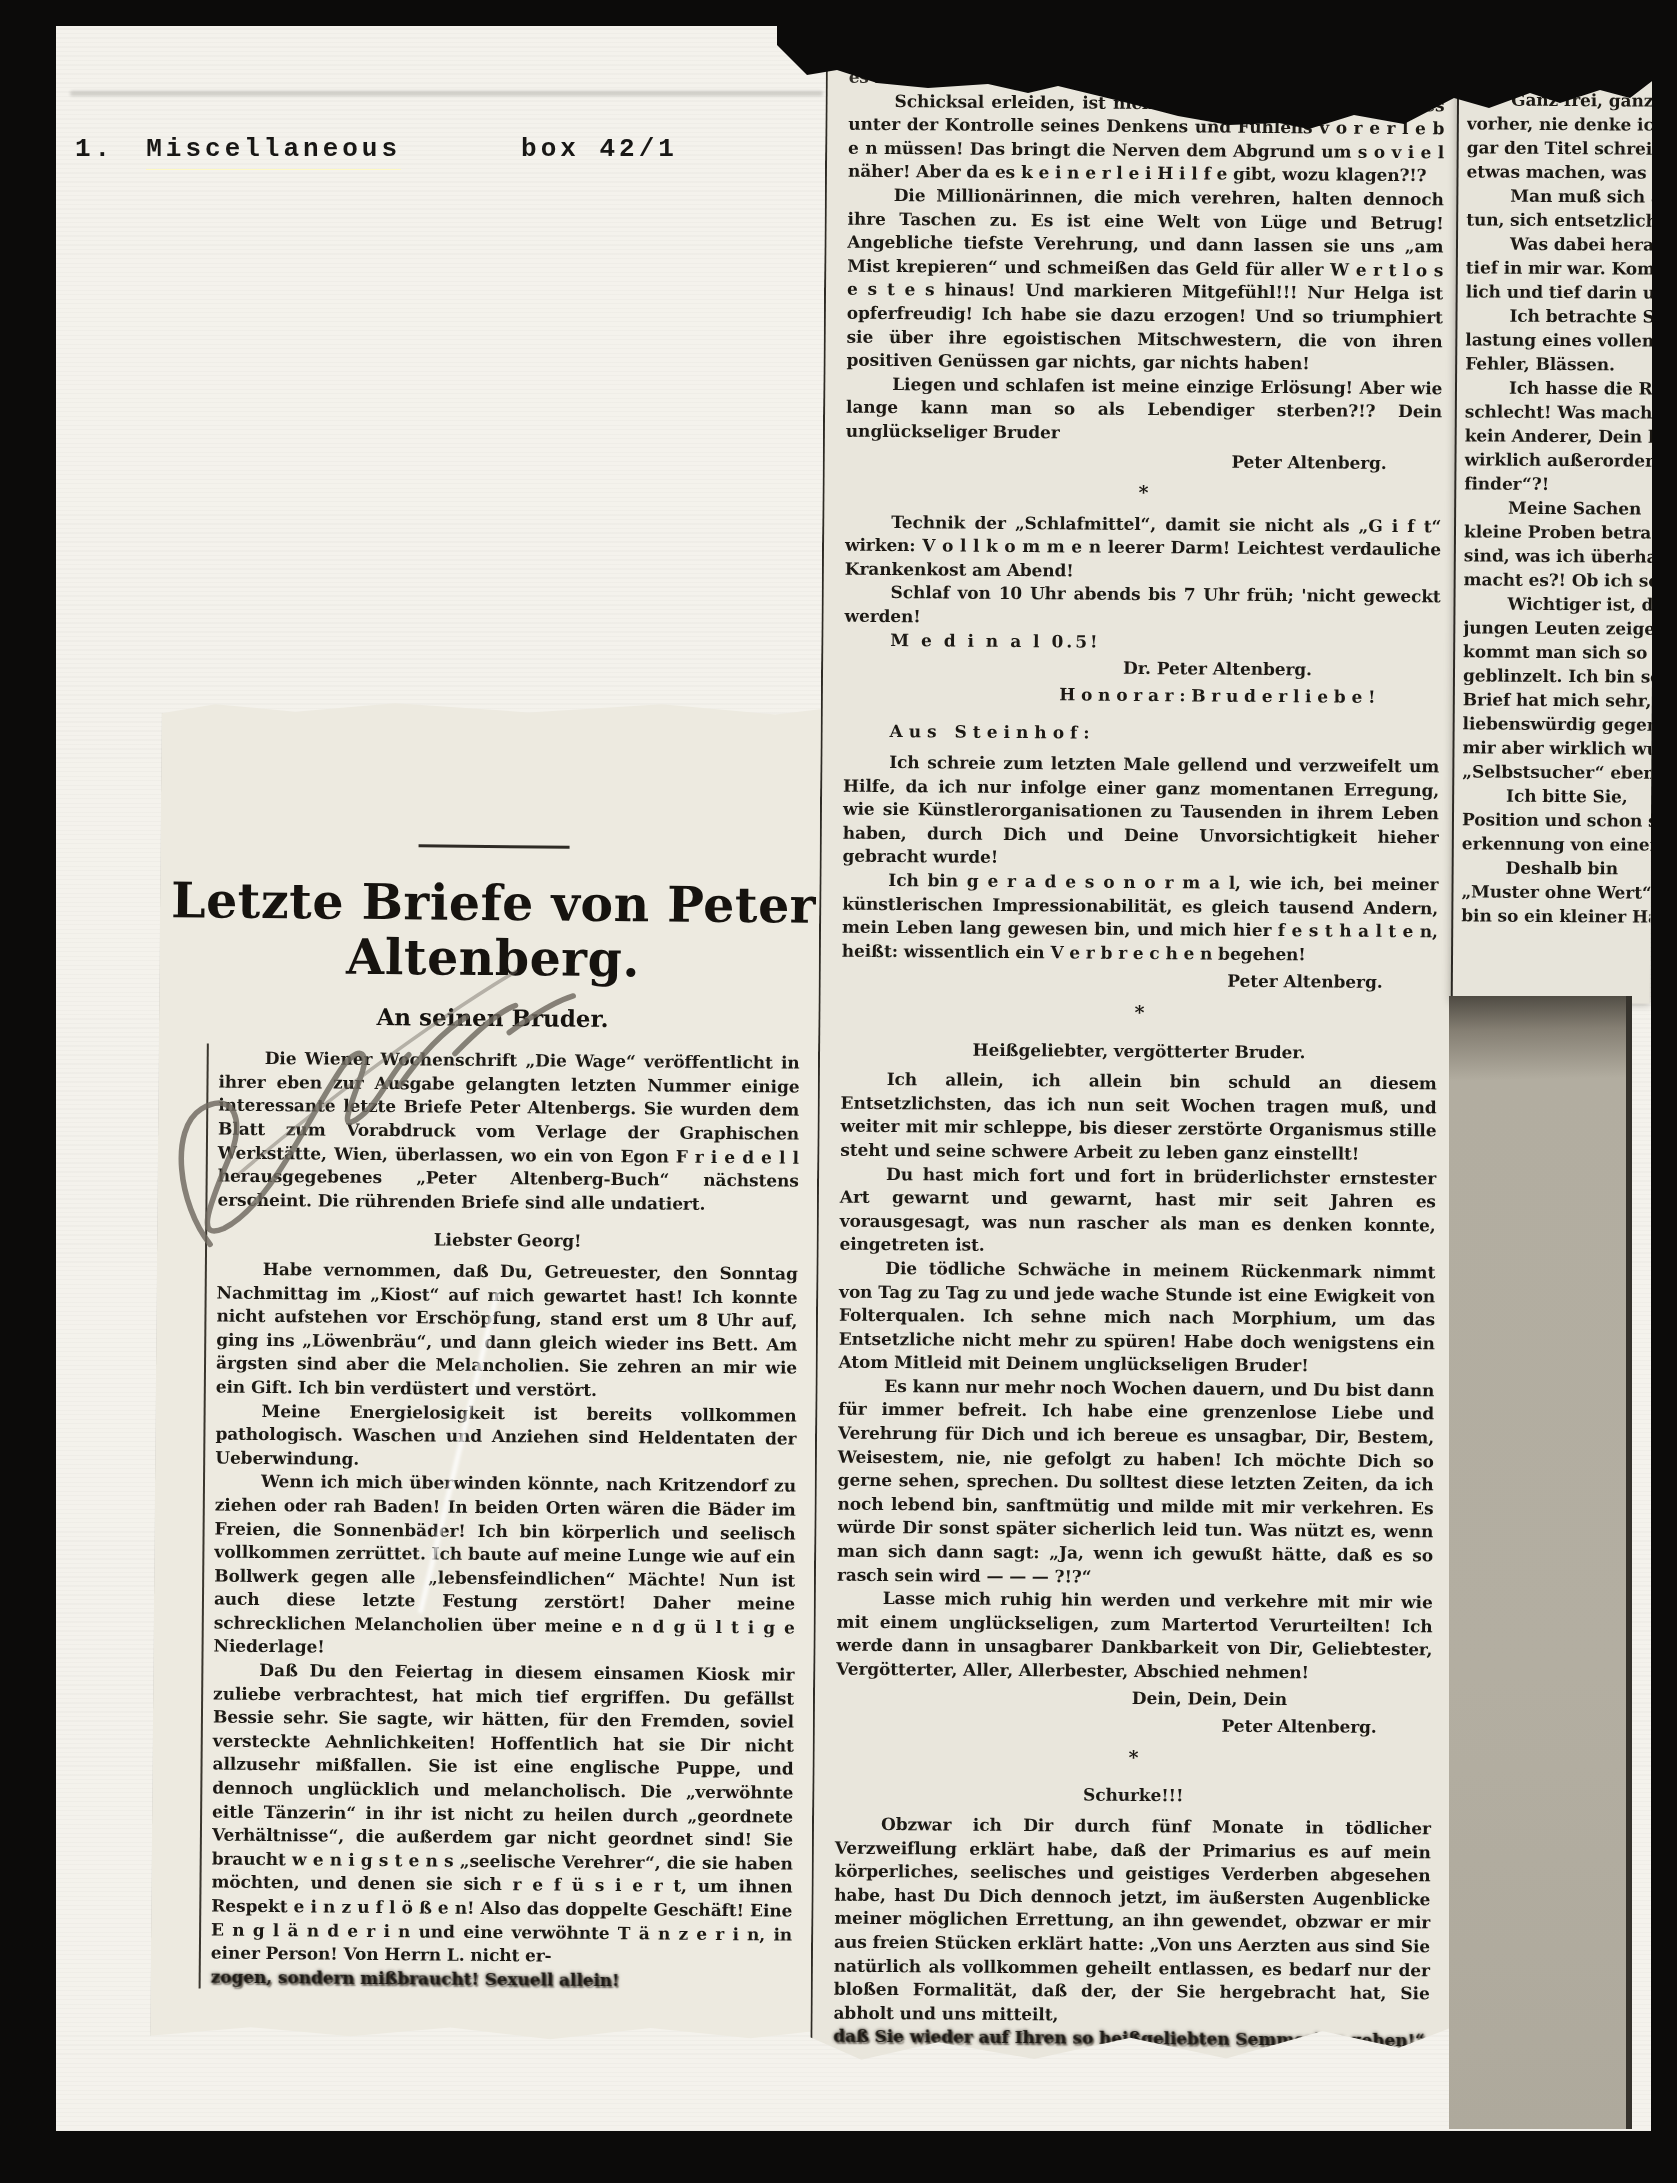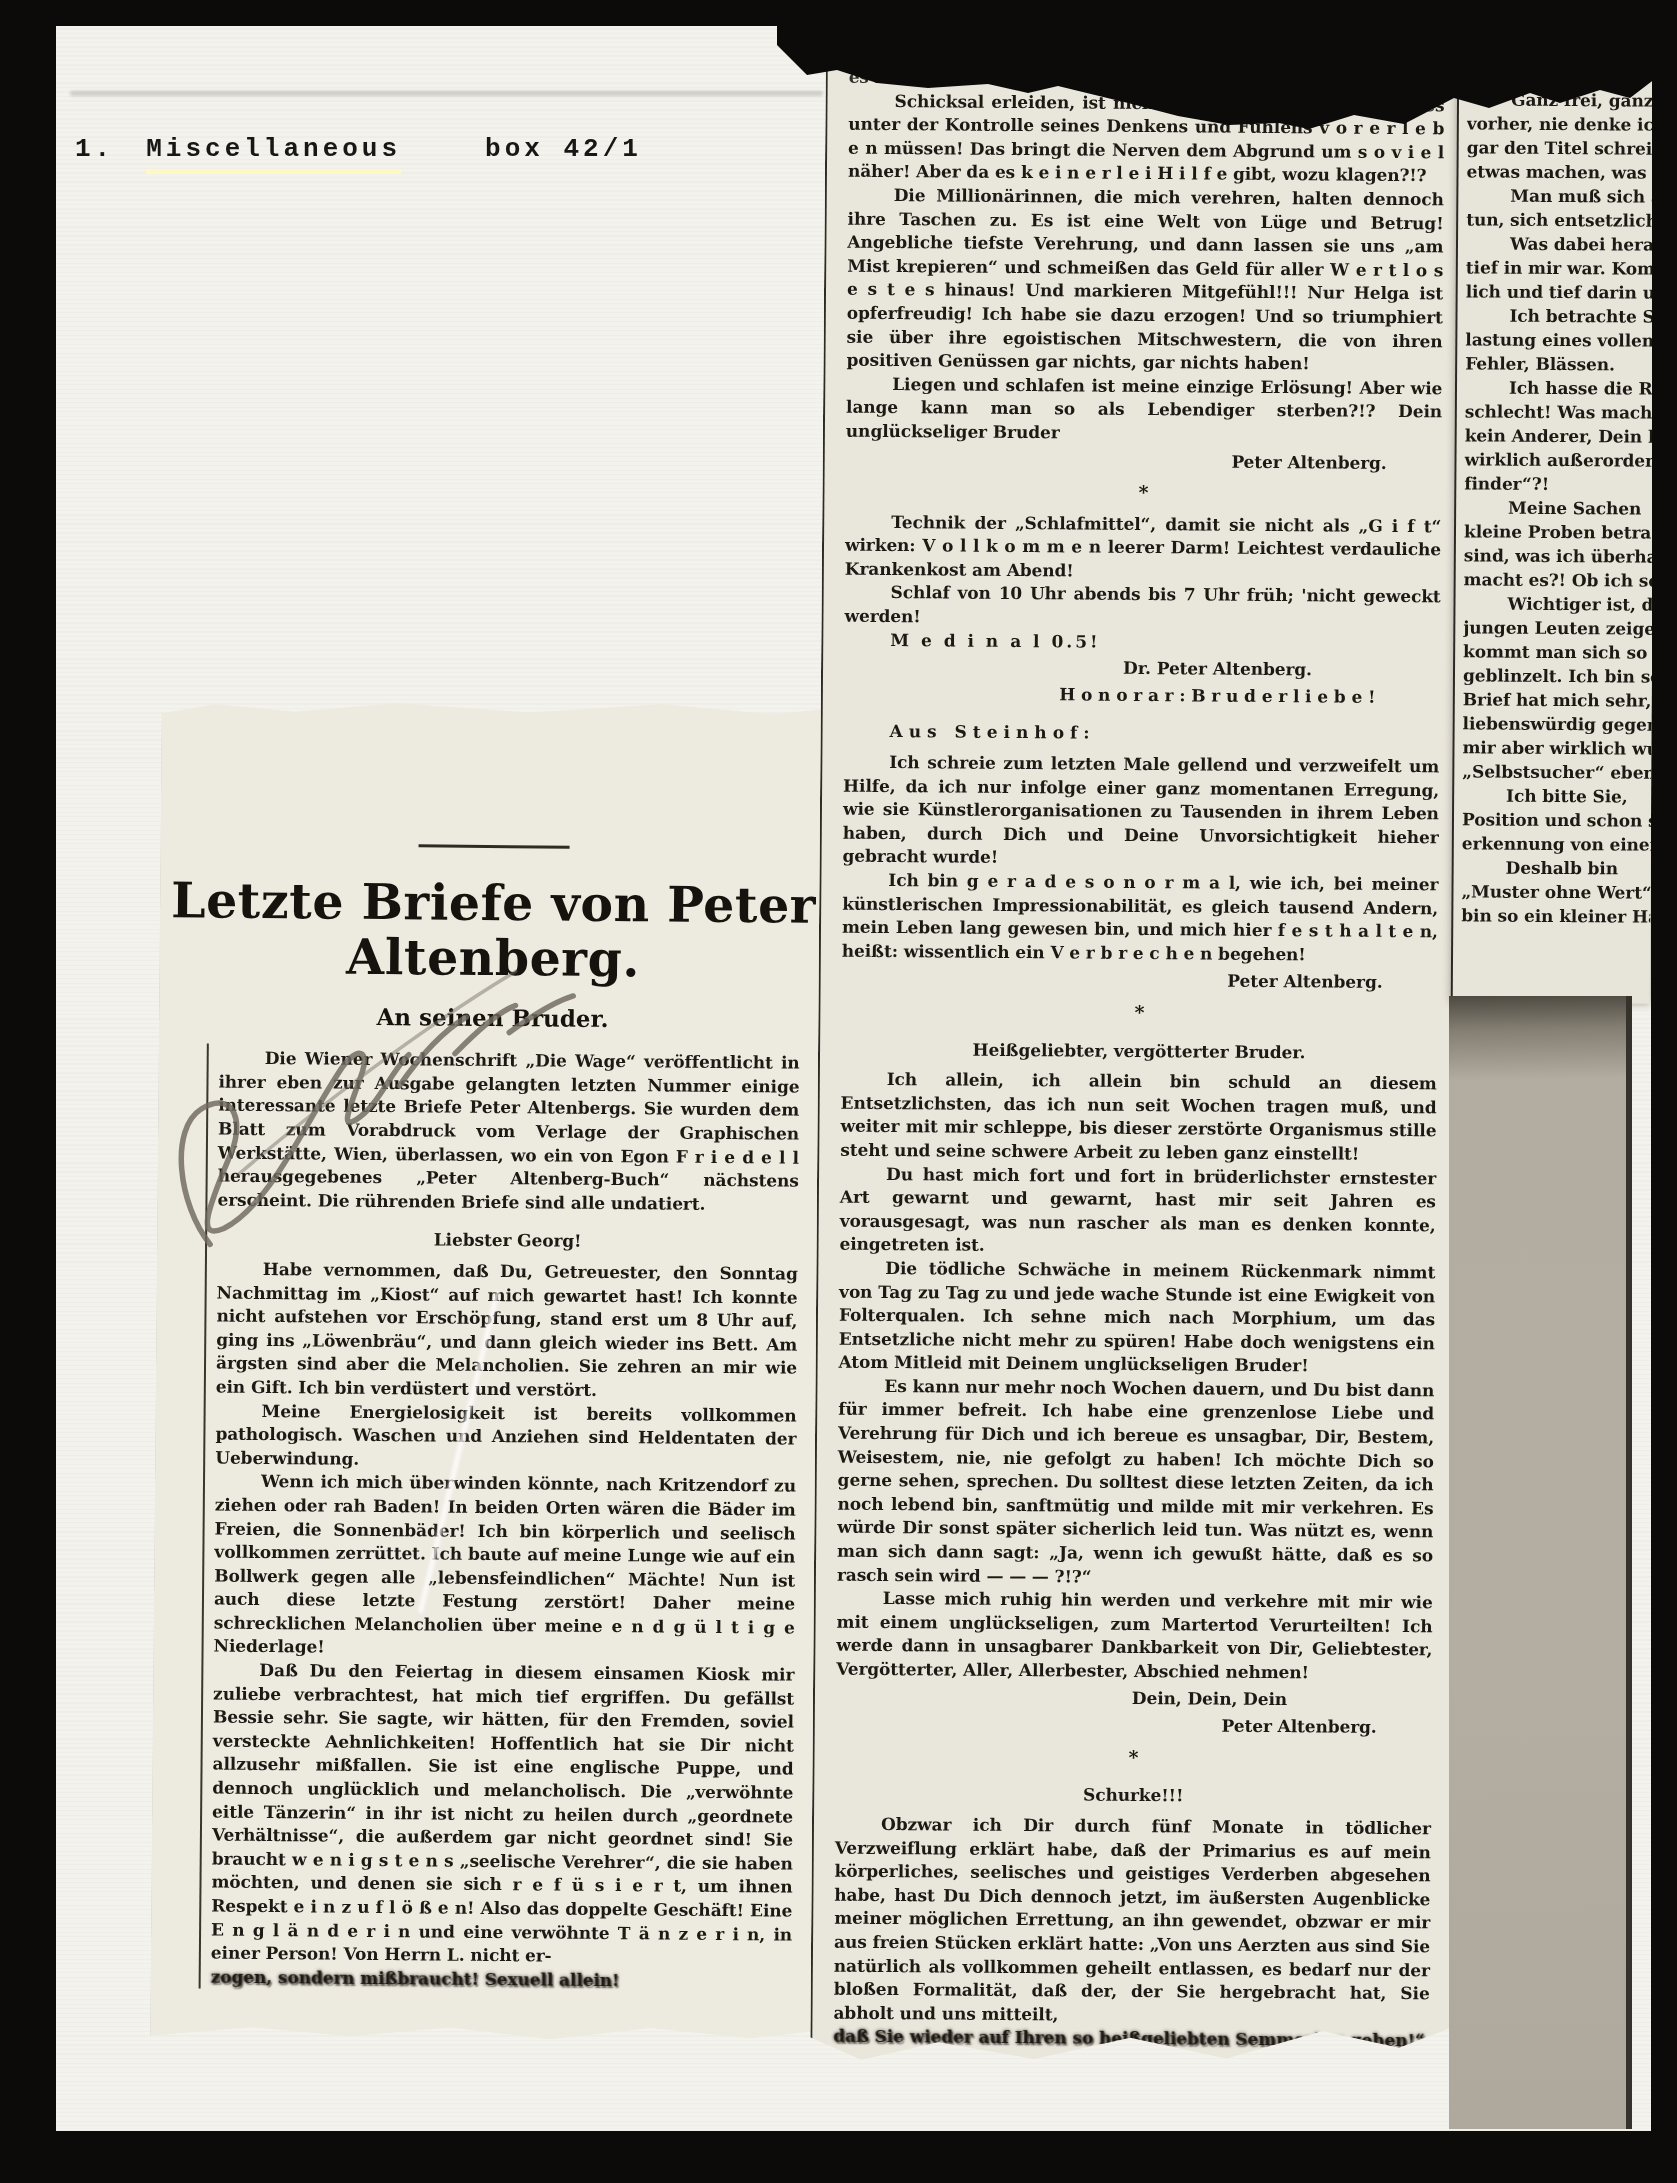--- a/index.html
+++ b/index.html
@@ -10,22 +10,22 @@
         background-image:repeating-linear-gradient(0deg,rgba(0,0,0,0.018) 0 1px,transparent 1px 4.5px);
         z-index:1;}
   .border-right{position:absolute;right:0;top:0;width:26px;height:2183px;background:#0c0b0a;z-index:6;}
   .scan-streak{position:absolute;left:70px;top:91px;width:753px;height:5px;
         background:rgba(20,18,15,.16);filter:blur(1.5px);border-radius:2.5px;z-index:2;}
   
   .label{position:absolute;left:75px;top:134px;z-index:3;display:flex;align-items:flex-start;
          font-family:"Liberation Mono","DejaVu Sans Mono",monospace;font-size:26px;font-weight:bold;
          letter-spacing:4px;color:#181715;}
   .label .idx{margin-right:32px;}
-  .label .ttl{border-bottom:5px solid #fef9c3;padding-bottom:5px;}
-  .label .box{margin-left:84px;}
+  .label .ttl{border-bottom:1px solid #fef9c3;padding-bottom:5px;}
+  .label .box{margin-left:120px;}
   
   .clip{z-index:2;position:absolute;box-shadow:0 0 9px rgba(30,26,18,.35);}
   .coltext{font-size:17px;line-height:23.6px;font-weight:700;color:#1d1a15;letter-spacing:-0.1px;}
   .clip-left{left:156px;top:700px;width:667px;min-height:1327px;background:#edeae0;
       transform:rotate(0.5deg);padding-bottom:13px;
       clip-path:polygon(0 1.2%,8% .5%,20% 1%,35% .3%,55% .9%,75% .2%,92% .9%,100% .4%,
                         100% 99.1%,90% 99.7%,75% 99%,60% 99.9%,45% 99.1%,30% 99.8%,15% 99.2%,0 99.9%);}
   .head-rule{width:151px;height:2.5px;background:#2e2b25;margin:145px auto 28px auto;}
   .lhead{text-align:center;color:#16130f;}
   .lhead .h1{font-size:49px;line-height:1.14;font-weight:900;letter-spacing:0.5px;}

